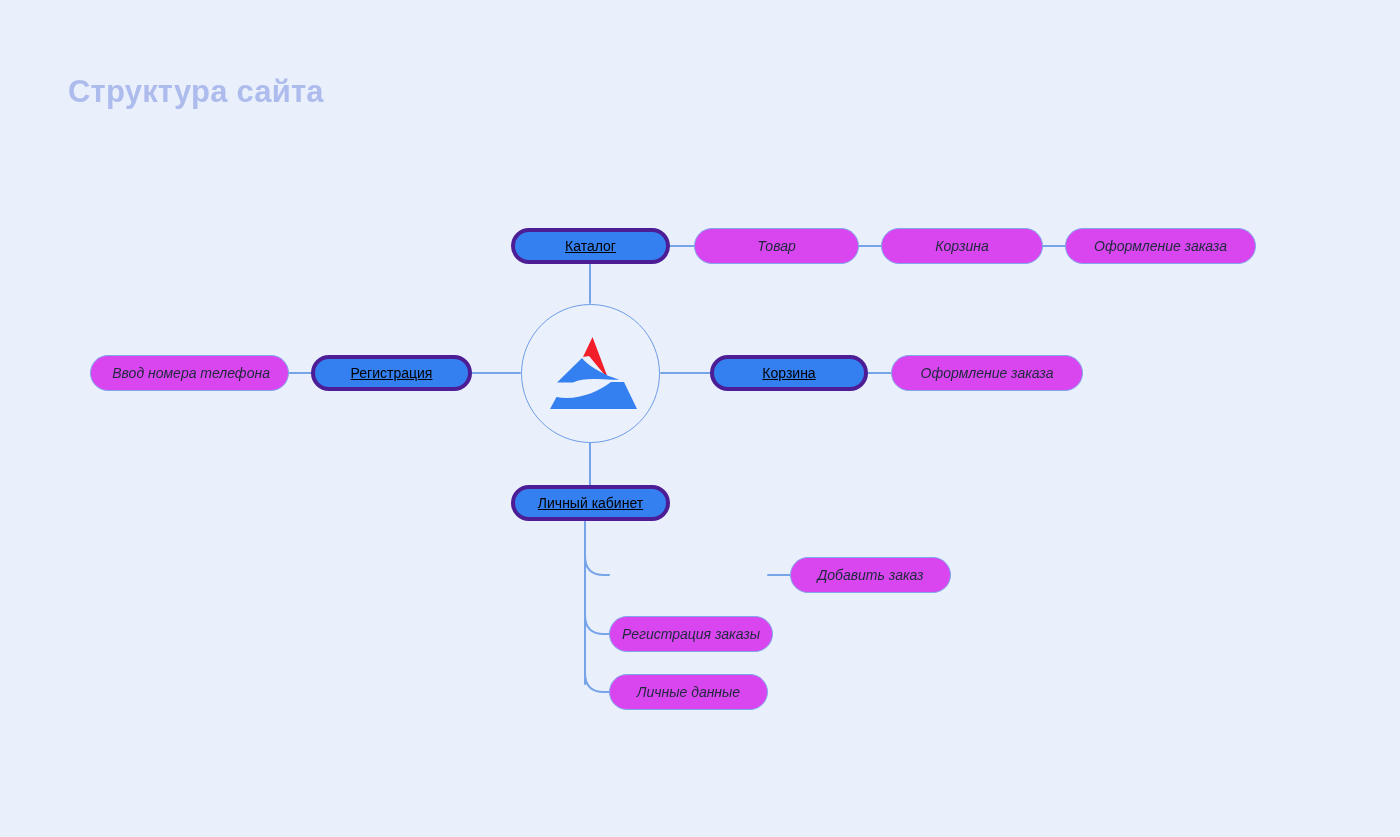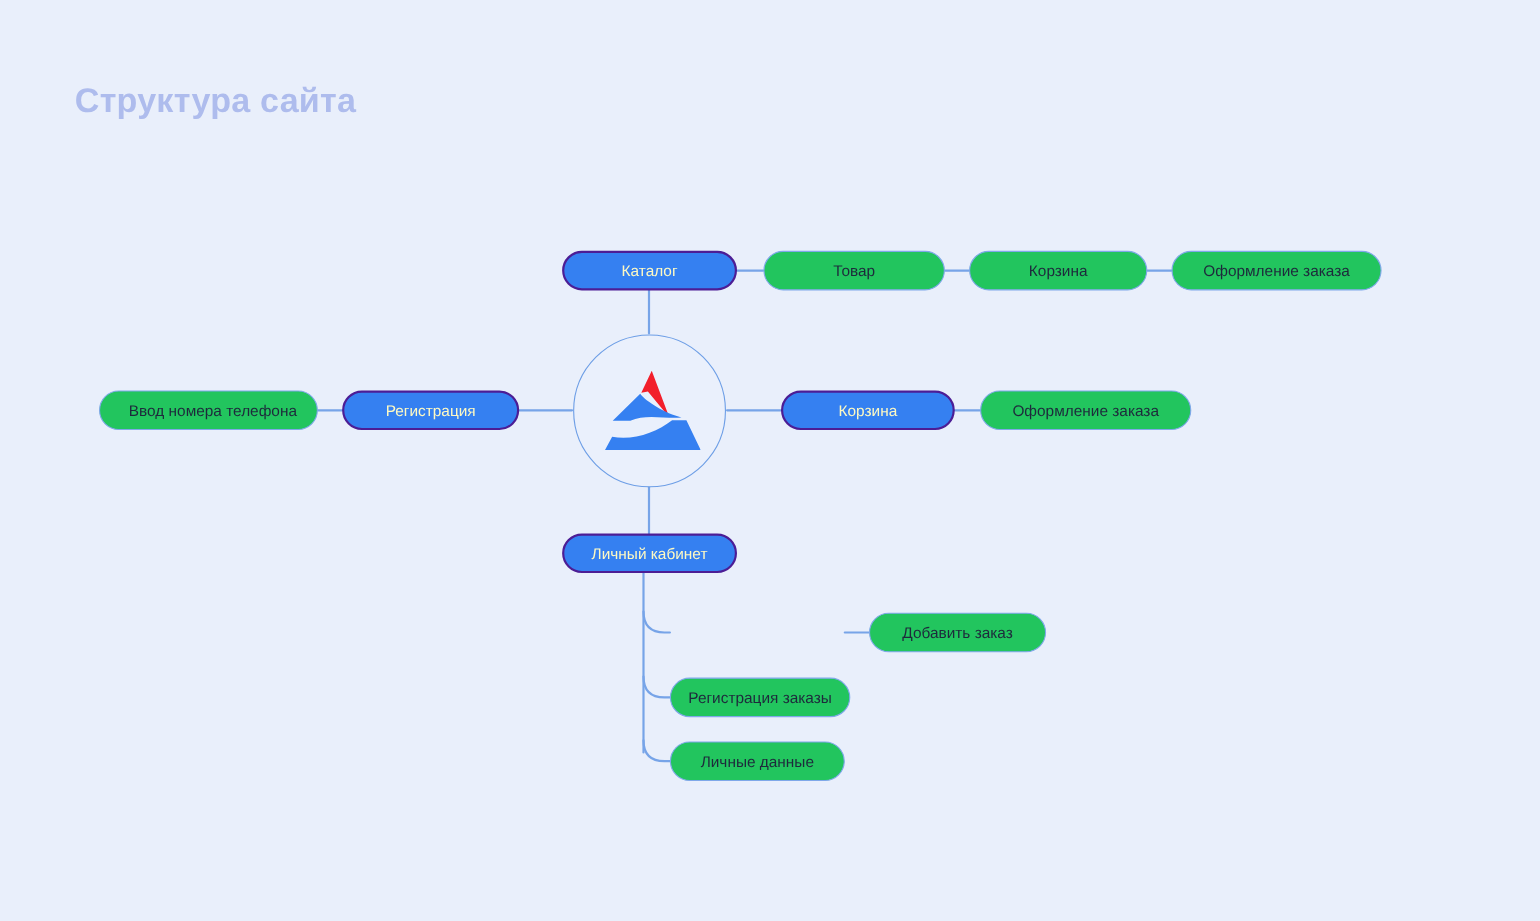--- a/index.html
+++ b/index.html
@@ -46,27 +46,29 @@
     border-radius: 18px;
     display: flex;
     align-items: center;
     justify-content: center;
     font-size: 14px;
     white-space: nowrap;
     padding: 0 18px;
   }
   .node.filled {
     background: #3580f1;
-    color: #fef9c3;
-    border: 2px solid #4c1d95;
+    color: #000000;
+    border: 4px solid #4c1d95;
+    text-decoration: underline;
   }
   .node.outlined {
-    background: #22c55e;
+    background: #d946ef;
     color: #1e2a3c;
     border: 1.6px solid #7fa8e9;
+    font-style: italic;
   }
   .center-node {
     position: absolute;
     box-sizing: border-box;
     border-radius: 50%;
     background: #eaf0fc;
     border: 1.6px solid #6d9ee6;
     display: flex;
     align-items: center;
     justify-content: center;

